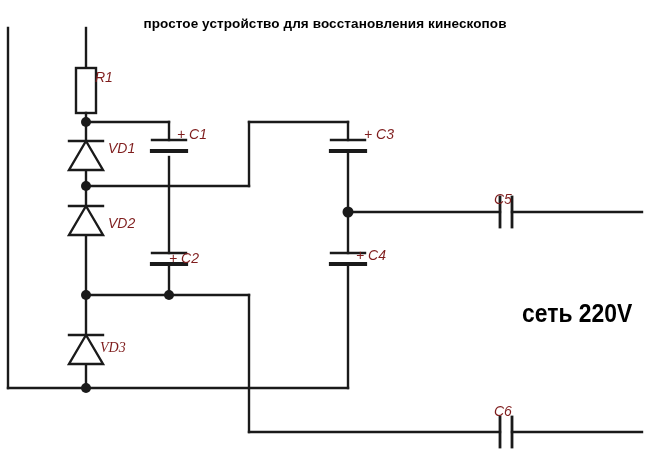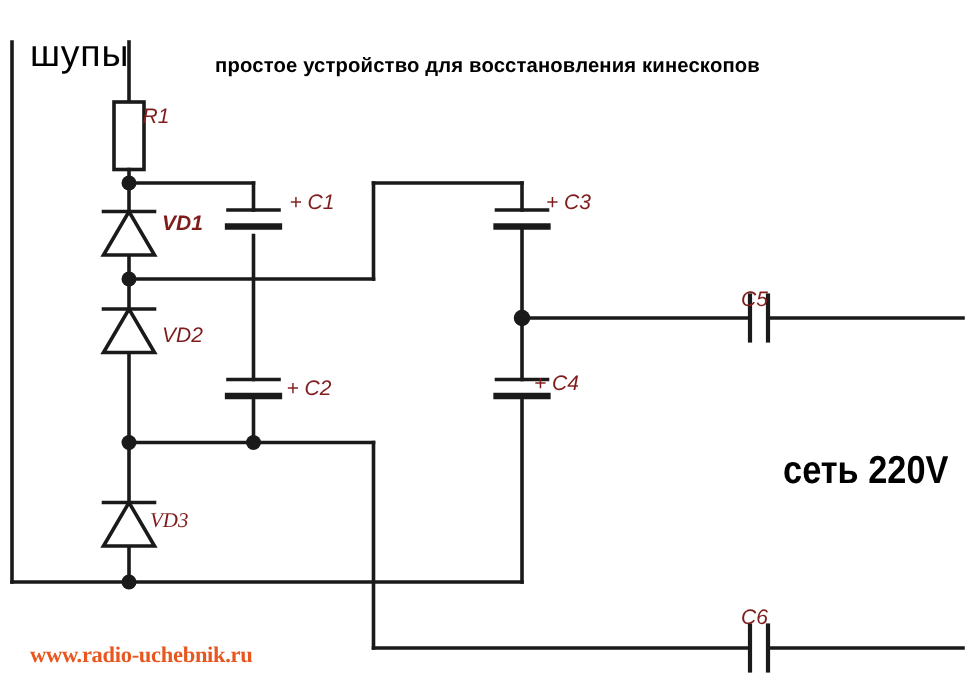--- a/index.html
+++ b/index.html
@@ -30,21 +30,20 @@
     left: 0;
     top: 16px;
     width: 650px;
     text-align: center;
     font-family: "Liberation Sans", sans-serif;
     font-size: 13.5px;
     font-weight: 600;
     color: #000000;
     letter-spacing: 0.1px;
     white-space: nowrap;
-    margin-top: 20px;
   }
   .probe-label {
     position: absolute;
     left: 20px;
     top: 24px;
     font-family: "Liberation Sans", sans-serif;
     font-size: 25px;
     font-weight: 400;
     color: #000000;
     letter-spacing: 0.5px;
@@ -173,39 +172,37 @@
       <circle cx="86" cy="186" r="5"></circle>
       <circle cx="86" cy="295" r="5"></circle>
       <circle cx="86" cy="388" r="5"></circle>
       <circle cx="169" cy="295" r="5"></circle>
       <circle cx="348" cy="212" r="5.5"></circle>
     </g>
   </svg>
 
   <div class="title-text">простое устройство для восстановления кинескопов</div>
 
-  <div class="probe-label">шупы</div>
 
   <div class="comp-label" style="left:95px; top:70px;">R1</div>
 
-  <div class="comp-label" style="left:108px; top:141px;font-weight:bold;">VD1</div>
+  <div class="comp-label" style="left:108px; top:141px;">VD1</div>
 
   <div class="comp-label" style="left:108px; top:216px;">VD2</div>
 
   <div class="comp-label" style="left:100px; top:341px;font-family:Liberation Serif, serif;">VD3</div>
 
-  <div class="comp-label" style="left:177px; top:127px;margin-left:16px;">+ C1</div>
-
-  <div class="comp-label" style="left:191px; top:251px;">+ C2</div>
+  <div class="comp-label" style="left:177px; top:127px;">+ C1</div>
+
+  <div class="comp-label" style="left:169px; top:251px;">+ C2</div>
 
   <div class="comp-label" style="left:364px; top:127px;">+ C3</div>
 
   <div class="comp-label" style="left:356px; top:248px;text-align:right;">+ C4</div>
 
   <div class="comp-label" style="left:494px; top:192px;">C5</div>
 
   <div class="comp-label" style="left:494px; top:404px;">C6</div>
 
   <div class="mains-label">сеть 220V</div>
 
-  <div class="watermark">www.radio-uchebnik.ru</div>
 
 </div>
 
 </body></html>

